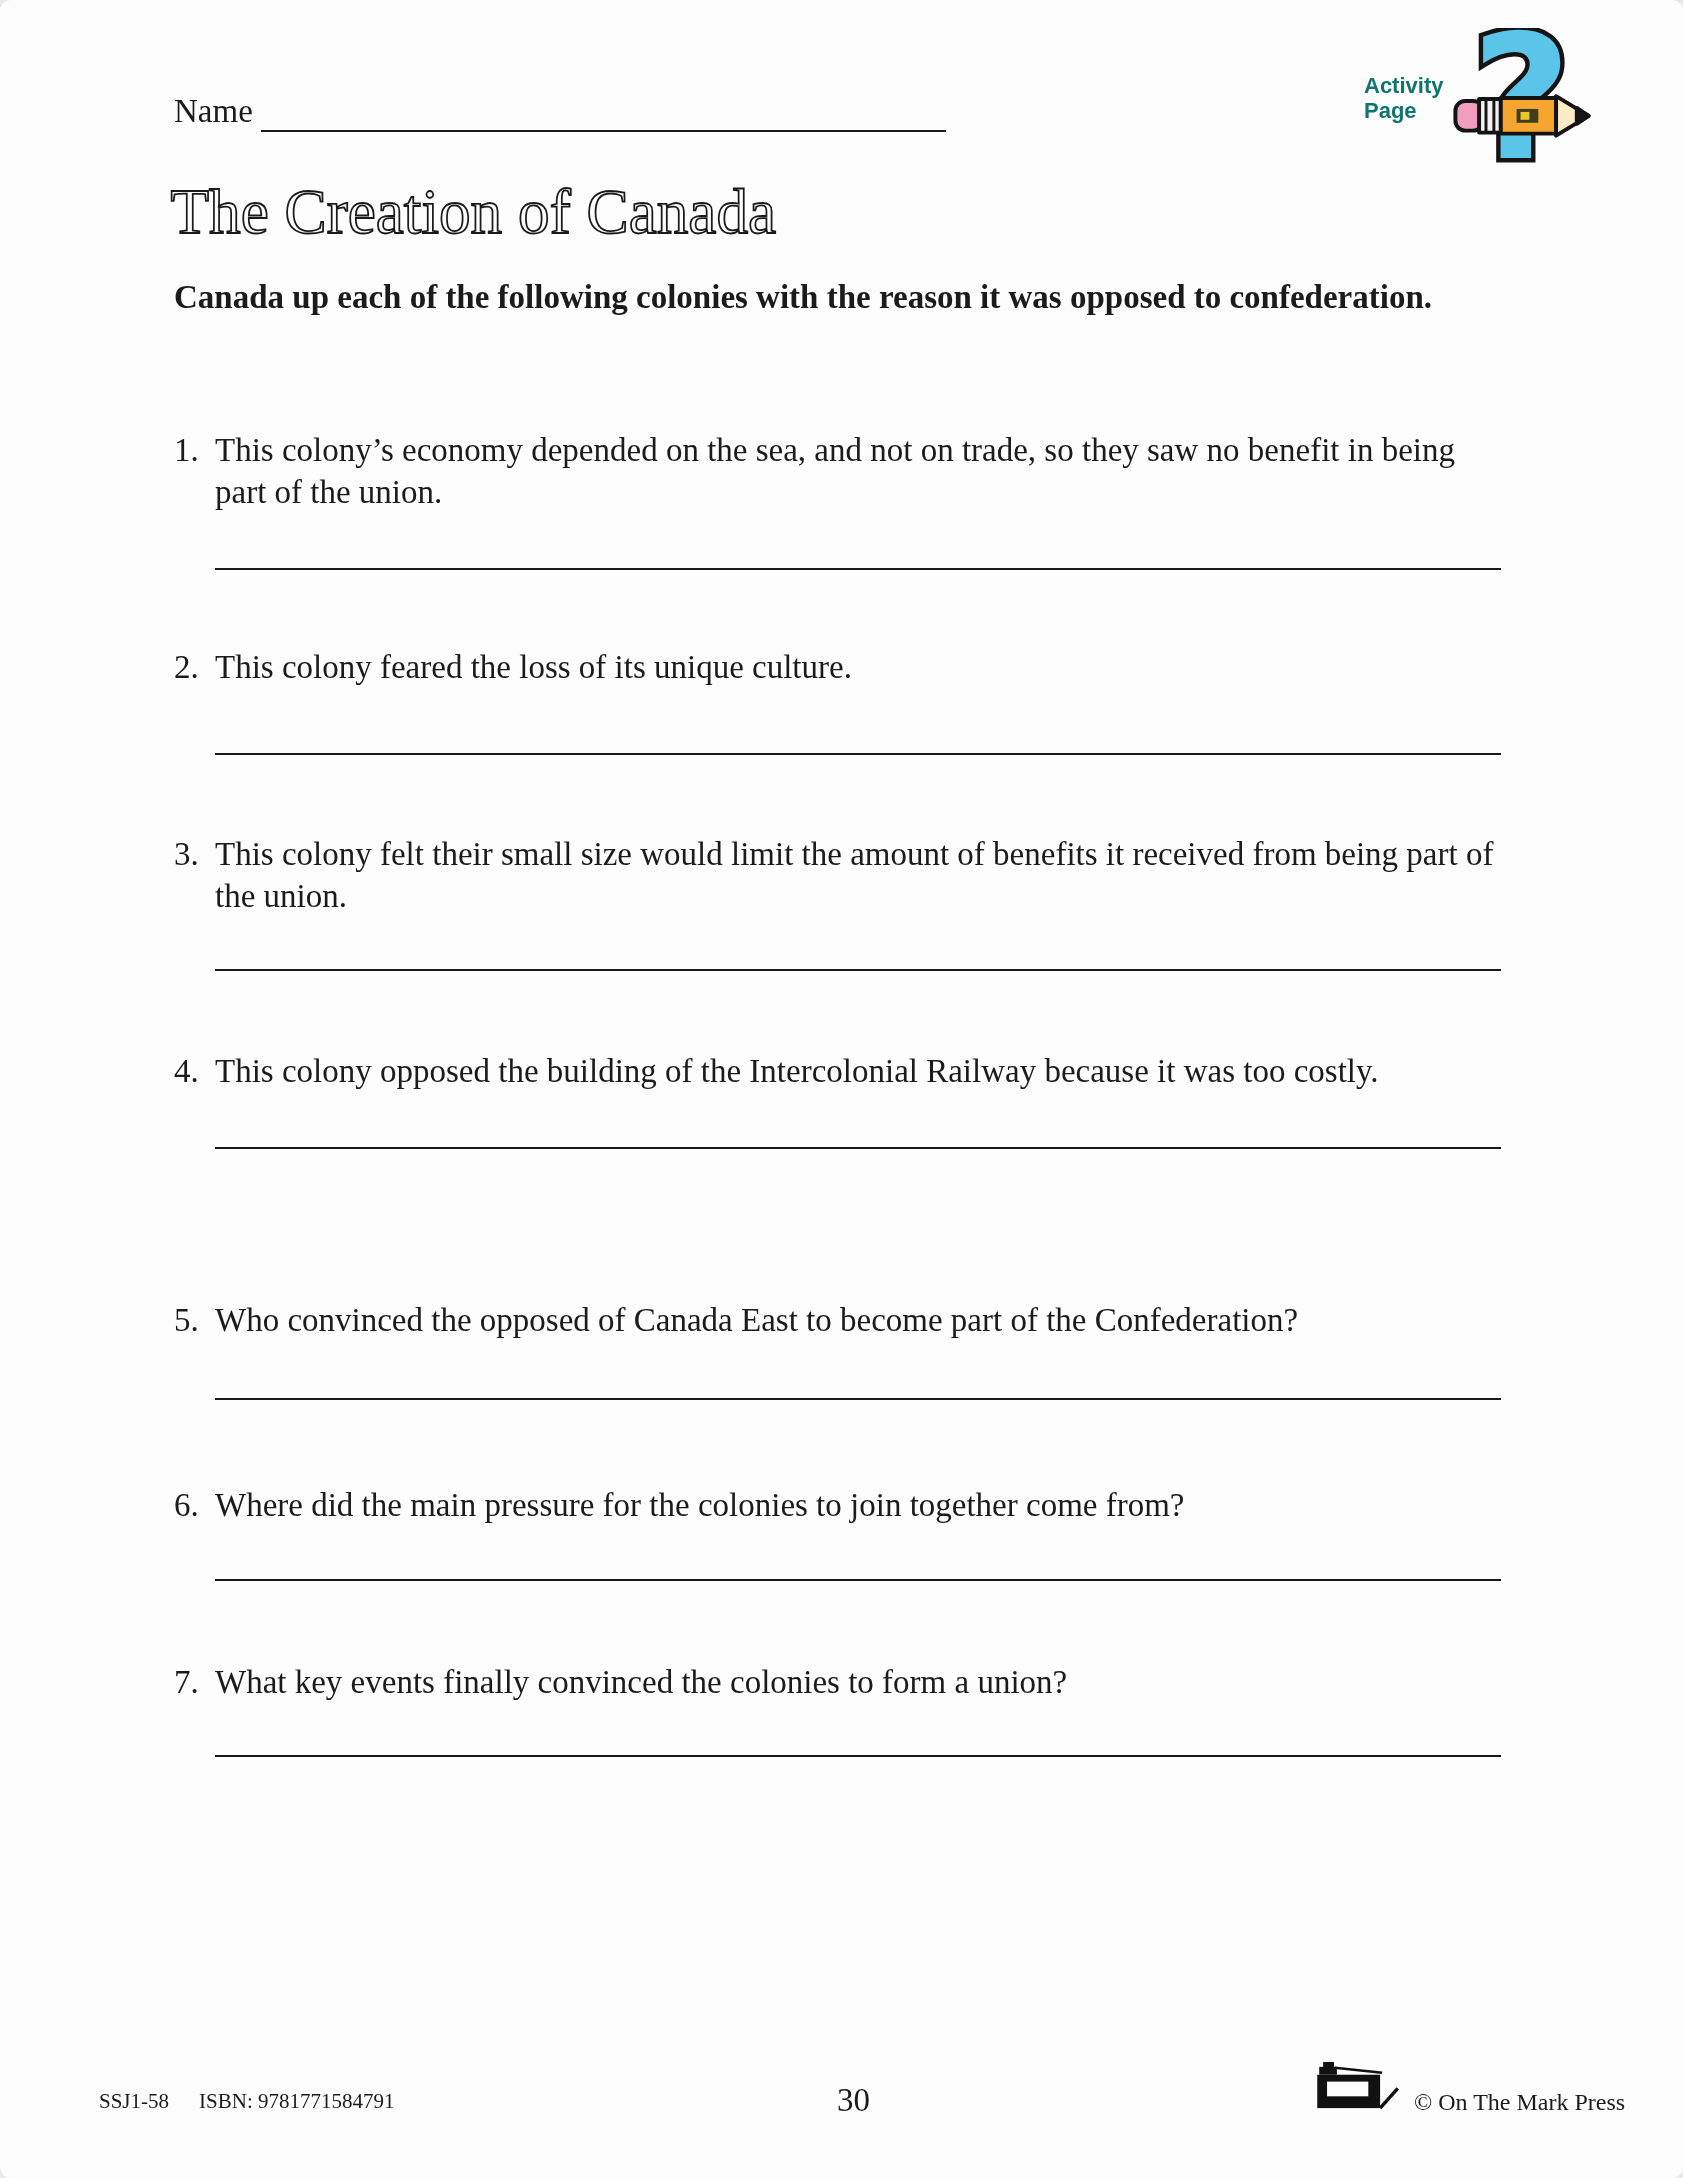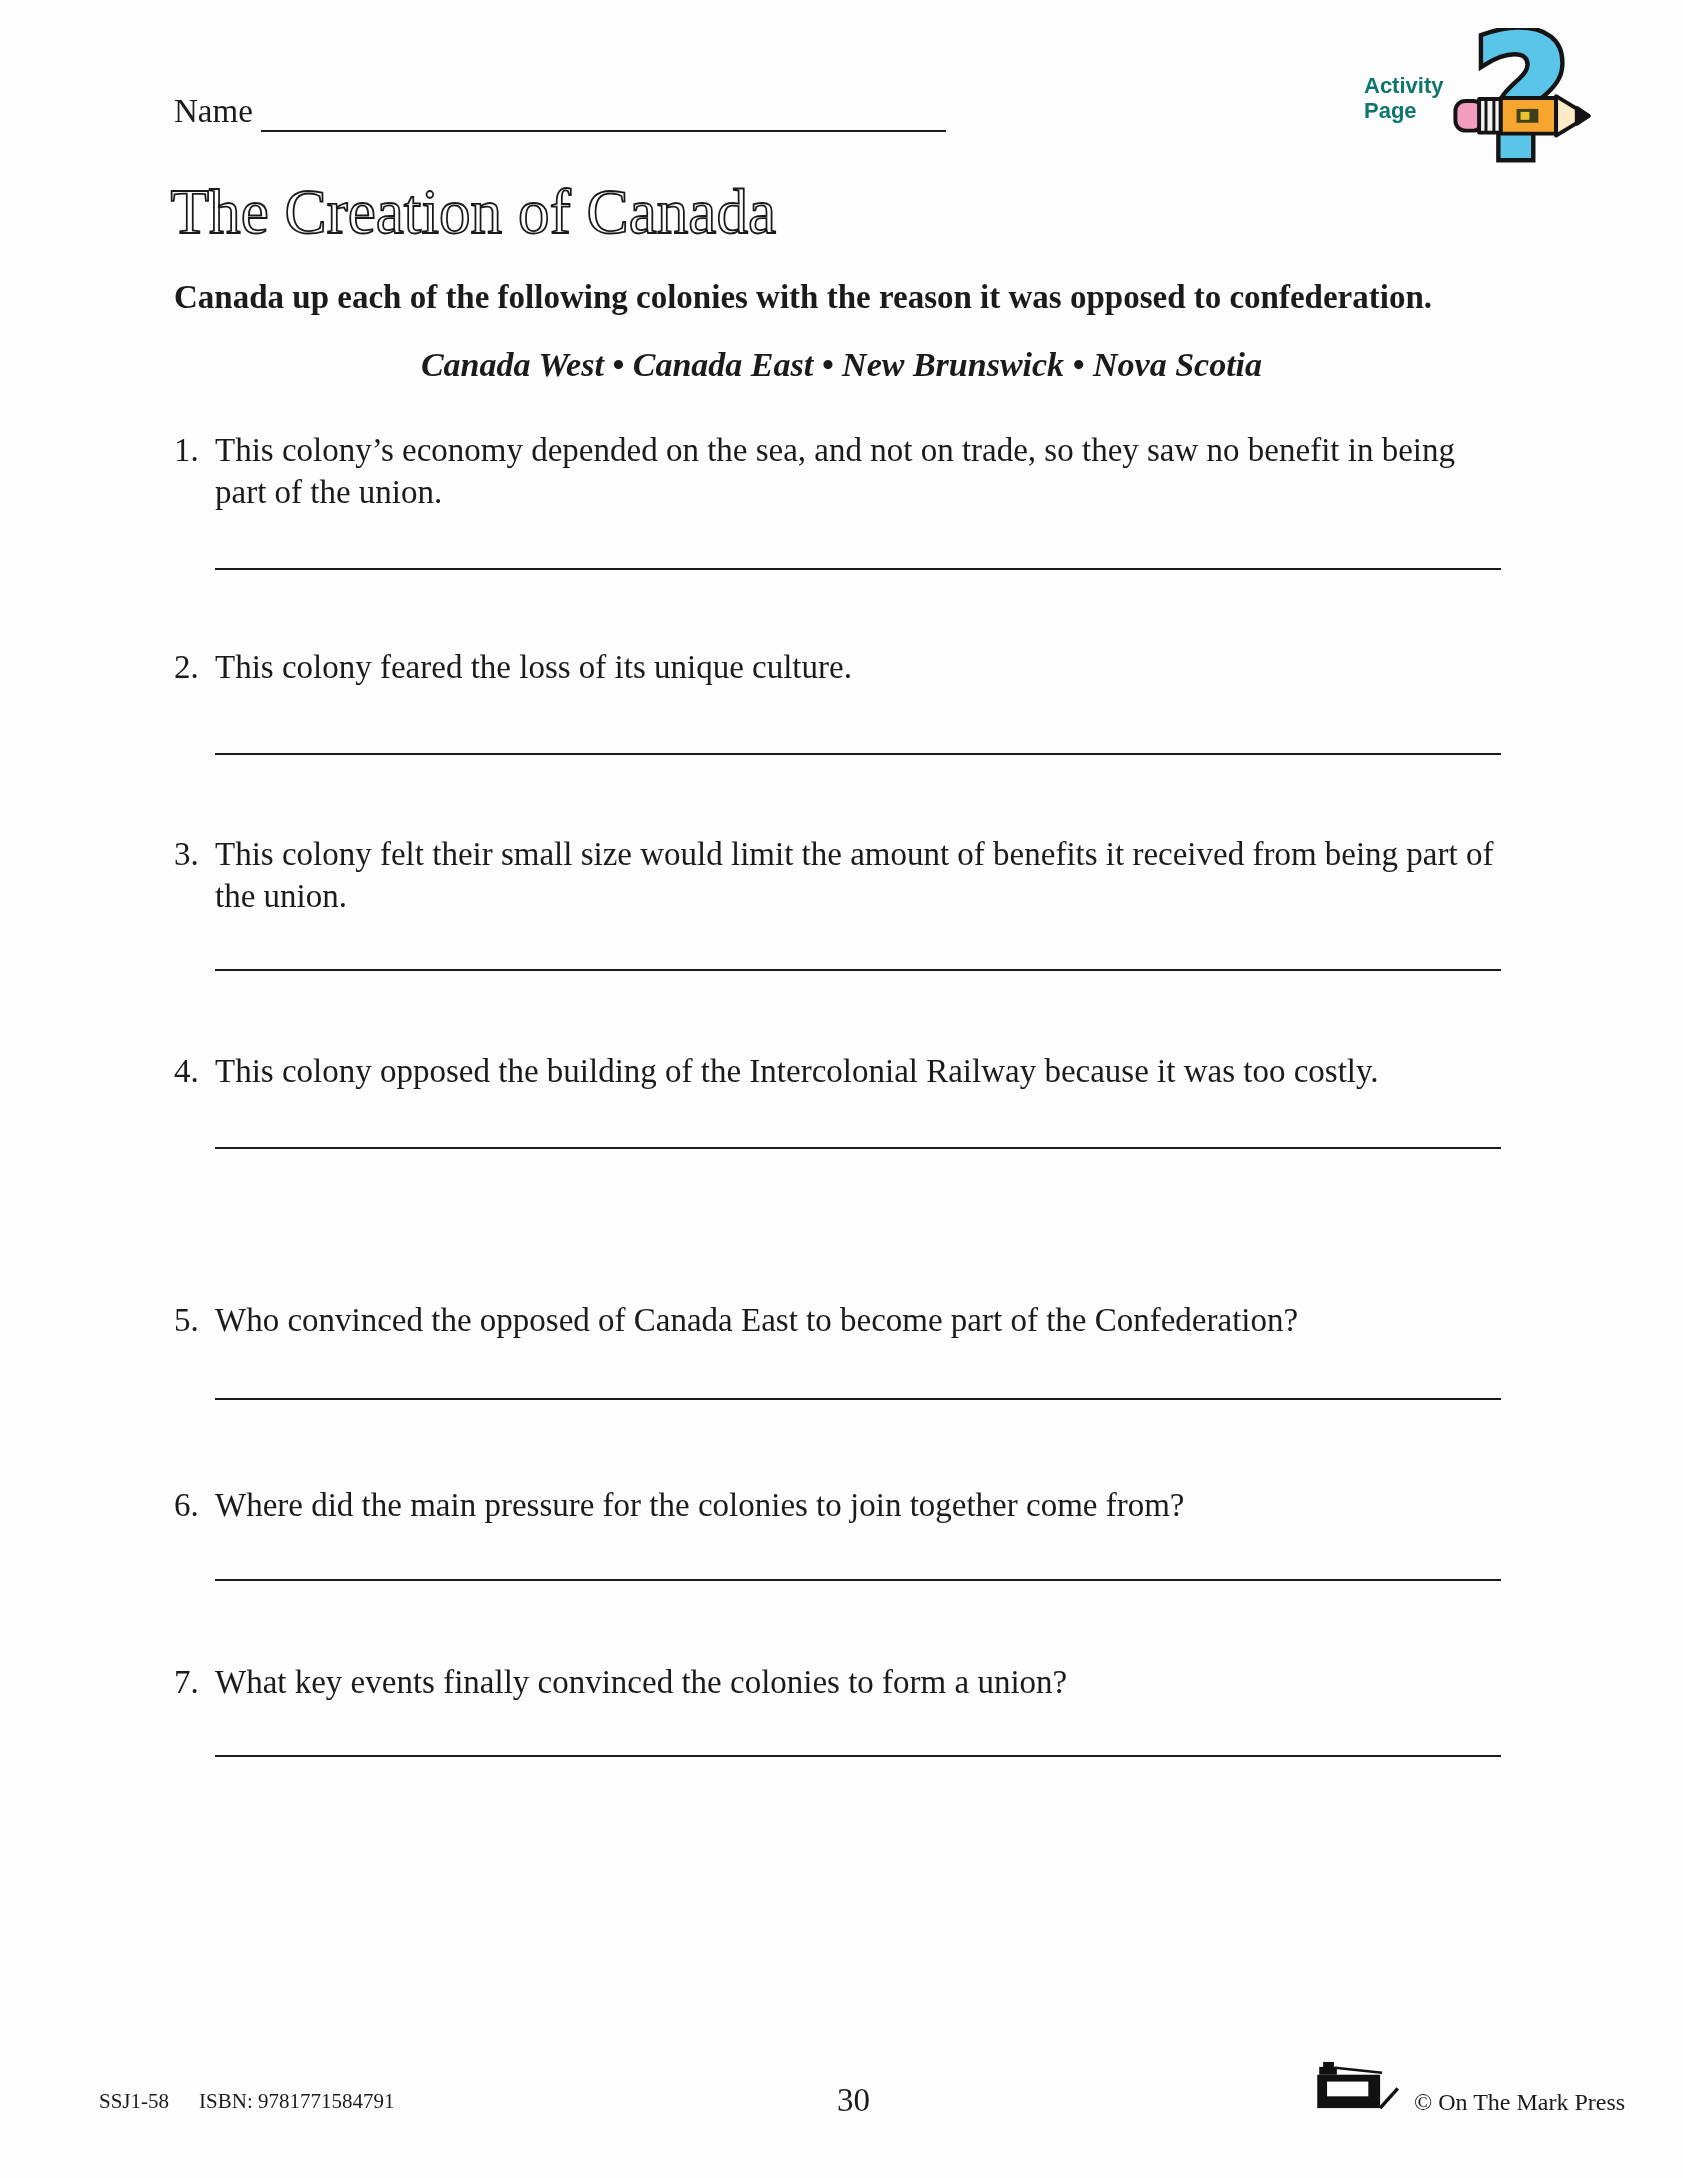--- a/index.html
+++ b/index.html
@@ -4,20 +4,21 @@
 <style>
   html,body{margin:0;padding:0;background:#e8e8e8;}
   .page{
     position:relative;
     width:1683px;height:2178px;
     background:#fdfdfe;
     margin:0 auto;
     font-family:"Liberation Serif", serif;
     color:#1b1b1b;
     overflow:hidden;
+    border-radius:11px;
   }
   .abs{position:absolute;}
   .name-label{left:174px;top:93px;font-size:33px;}
   .name-line{left:261px;top:130px;width:685px;border-top:2px solid #1d1d1d;height:0;}
   .badge-text{left:1364px;top:73px;font-family:"Liberation Sans",sans-serif;
     font-weight:bold;font-size:22px;line-height:1.15;color:#0f766e;}
   .badge-svg{left:1449px;top:28px;}
   .title-svg{left:164px;top:172px;}
   .instructions{left:174px;top:279px;width:1337px;font-size:33px;font-weight:bold;}
   .word-bank{left:0;top:346px;width:1683px;text-align:center;
@@ -57,21 +58,20 @@
       <polygon points="108,69 141,89 108,109" fill="#fbecc7"></polygon>
       <polygon points="129,81 141,89 129,97" fill="#141414"></polygon>
     </g>
   </svg>
 
   <svg class="abs title-svg" width="752" height="83" viewBox="0 0 760 84">
     <text x="6" y="62" font-family="&quot;Liberation Serif&quot;, serif" font-size="64" fill="#ffffff" stroke="#1a1a1a" stroke-width="1.8">The Creation of Canada</text>
   </svg>
 
   <div class="abs instructions">Canada up each of the following colonies with the reason it was opposed to confederation.</div>
-  <div class="abs word-bank">Canada West • Canada East • New Brunswick • Nova Scotia</div>
 
   <div class="abs question" style="top:429px">
     <span class="q-num">1.</span>
     <span class="q-text">This colony’s economy depended on the sea, and not on trade, so they saw no benefit in being part of the union.</span>
   </div>
   <div class="abs answer-line" style="top:568px"></div>
 
   <div class="abs question" style="top:646px">
     <span class="q-num">2.</span>
     <span class="q-text">This colony feared the loss of its unique culture.</span>

